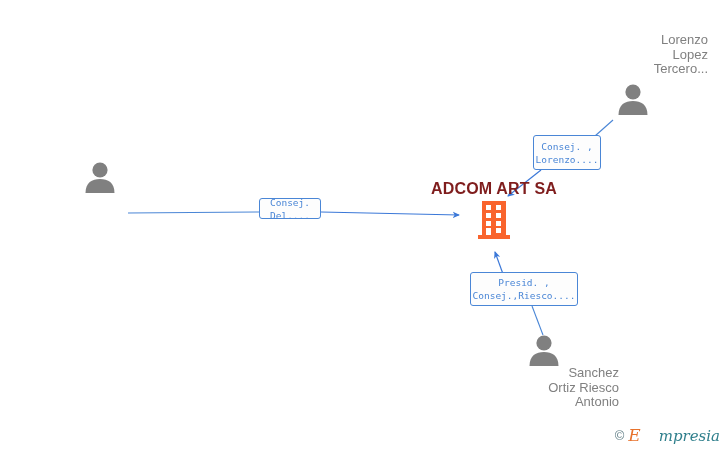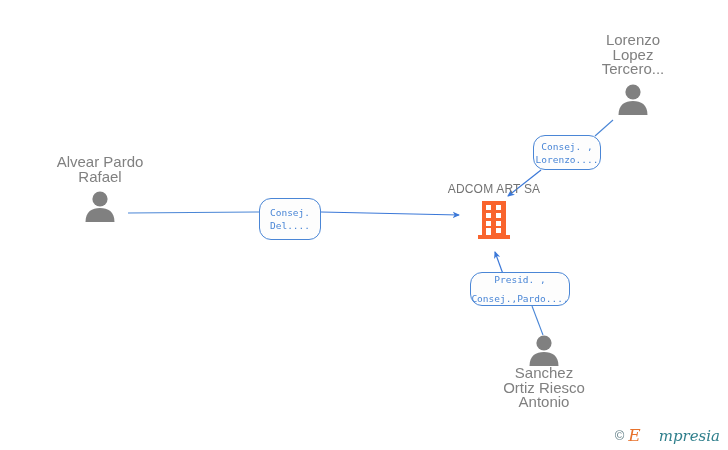--- a/index.html
+++ b/index.html
@@ -26,54 +26,55 @@
     pointer-events: none;
   }
 
   
   .person {
     position: absolute;
     width: 150px;
     text-align: center;
   }
   .person-label {
-    font-size: 15px;
+    font-size: 13px;
     line-height: 14.5px;
     color: #808080;
     white-space: pre-line;
+    text-align: right;
   }
   .person-icon {
     display: block;
     margin: 0 auto;
   }
 
   
   .company {
     position: absolute;
     width: 200px;
     text-align: center;
   }
   .company-label {
-    font-size: 12px;
-    font-weight: normal;
-    color: #737373;
+    font-size: 16px;
+    font-weight: bold;
+    color: #7f1d1d;
     letter-spacing: 0.2px;
     line-height: 14px;
   }
   .company-icon {
     display: block;
     margin: 4px auto 0 auto;
   }
 
   
   .rolebox {
     position: absolute;
     box-sizing: border-box;
     border: 1px solid #4a86d6;
-    border-radius: 12px;
+    border-radius: 3px;
     background: #fdfdfd;
     color: #4a86d6;
     font-family: "DejaVu Sans Mono", monospace;
     font-size: 9.5px;
     line-height: 13px;
     text-align: center;
     display: flex;
     flex-direction: column;
     align-items: center;
     justify-content: center;
@@ -146,22 +147,20 @@
       <rect x="9" y="13" width="5" height="5" fill="#ffffff"></rect>
       <rect x="19" y="13" width="5" height="5" fill="#ffffff"></rect>
       <rect x="9" y="21" width="5" height="5" fill="#ffffff"></rect>
       <rect x="19" y="21" width="5" height="5" fill="#ffffff"></rect>
       <rect x="19" y="28" width="5" height="5" fill="#ffffff"></rect>
       <rect x="9" y="28" width="5" height="7" fill="#ffffff"></rect>
     </svg>
   </div>
 
   <div class="person" style="left:25px; top:155px;">
-    <div class="person-label">Alvear Pardo
-Rafael</div>
     <svg class="person-icon" width="34" height="32" viewBox="0 0 34 32" style="margin-top:6px;">
       <circle cx="17" cy="9" r="7.6" fill="#808080"></circle>
       <path d="M2.5 32 C2.5 21.5 9 18 17 18 C25 18 31.5 21.5 31.5 32 Z" fill="#808080"></path>
     </svg>
   </div>
 
   <div class="person" style="left:558px; top:33px;">
     <div class="person-label">Lorenzo
 Lopez
 Tercero...</div>
@@ -174,33 +173,33 @@
   <div class="person" style="left:469px; top:334px;">
     <svg class="person-icon" width="34" height="32" viewBox="0 0 34 32">
       <circle cx="17" cy="9" r="7.6" fill="#808080"></circle>
       <path d="M2.5 32 C2.5 21.5 9 18 17 18 C25 18 31.5 21.5 31.5 32 Z" fill="#808080"></path>
     </svg>
     <div class="person-label" style="">Sanchez
 Ortiz Riesco
 Antonio</div>
   </div>
 
-  <div class="rolebox" style="left:259px; top:198px; width:62px; height:42px;">
+  <div class="rolebox" style="left:259px; top:198px; width:62px; height:21px;">
     <span>Consej.</span>
     <span>Del....</span>
   </div>
 
   <div class="rolebox" style="left:533px; top:135px; width:68px; height:35px;">
     <span>Consej. ,</span>
     <span>Lorenzo....</span>
   </div>
 
-  <div class="rolebox" style="left:470px; top:272px; width:100px; height:34px;justify-content:space-between;">
+  <div class="rolebox" style="left:470px; top:272px; width:108px; height:34px;">
     <span>Presid. ,</span>
-    <span>Consej.,Pardo....</span>
+    <span>Consej.,Riesco....</span>
   </div>
 
   <div id="watermark">
     <span class="wm-c">©</span>
     <span>
       <span class="wm-e">E</span><span class="wm-rest">mpresia</span>
     </span>
   </div>
 
 </div>

